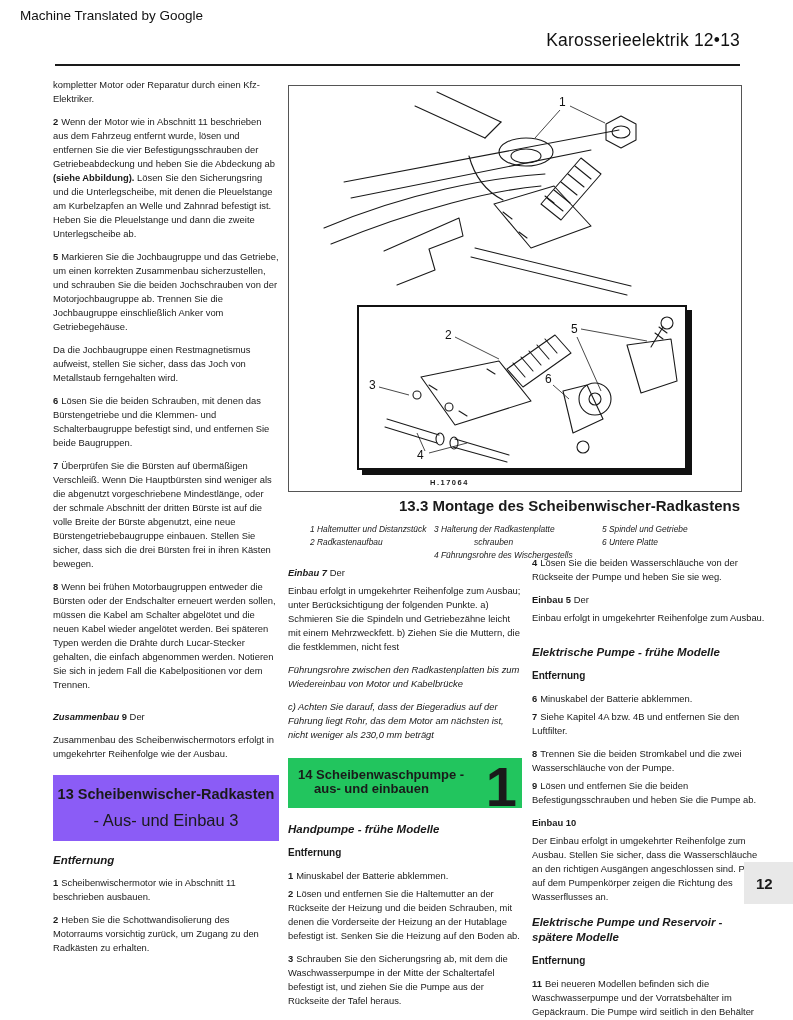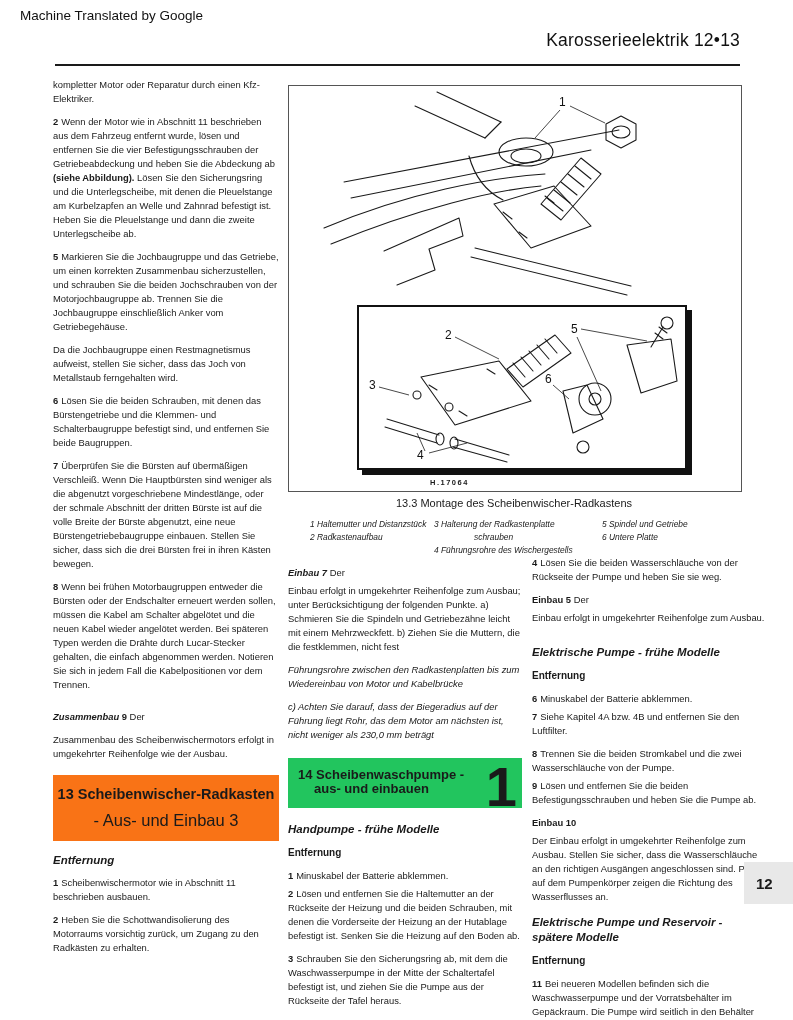--- a/index.html
+++ b/index.html
@@ -17,36 +17,36 @@
   .n{font-weight:bold;margin-right:3px;}
   .p-small{font-size:8px;line-height:11px;}
   .runhead-it{font-weight:bold;font-style:italic;}
   .runhead{font-weight:bold;}
   .it{}
   .it-block{font-style:italic;margin:0 0 9px 8px;}
   .h-italic{font-weight:bold;font-style:italic;font-size:11.5px;margin:12px 0 9px 0;}
   .h-bold{font-weight:bold;font-size:10px;margin:10px 0 9px 0;}
   .h2line{line-height:13px;}
 
-  .sec-box13{background:#f97316;padding:12px 4px 14px 4px;margin:14px 0 12px 0;text-align:center;}
+  .sec-box13{background:#8b5cf6;padding:12px 4px 14px 4px;margin:14px 0 12px 0;text-align:center;}
   .sec-box13 .l1{font-weight:bold;font-size:14.5px;}
   .sec-box13 .l2{font-size:16.5px;margin-top:12px;}
 
   .sec-box14{position:relative;background:#22c55e;padding:10px 8px 12px 10px;margin:16px 0 14px 0;}
   .sec-box14 .l1{font-weight:bold;font-size:13px;}
   .sec-box14 .l2{font-weight:bold;font-size:13px;padding-left:16px;}
   .sec-box14 .big{position:absolute;right:5px;top:0px;font-size:56px;font-weight:bold;line-height:58px;}
 
   .fig-box{position:absolute;left:288px;top:85px;width:452px;height:405px;border:1px solid #555;background:#fff;}
   .inner-box{position:absolute;left:68px;top:219px;width:326px;height:161px;border:2px solid #111;
              box-shadow:5px 5px 0 #111;background:#fff;}
   .part-code{position:absolute;left:430px;top:478px;font-size:7.5px;font-weight:bold;letter-spacing:1.5px;}
 
   .caption-area{position:absolute;left:288px;top:497px;width:452px;}
-  .fig-caption{text-align:center;font-weight:normal;font-size:11px;}
+  .fig-caption{text-align:right;font-weight:bold;font-size:15px;}
   .legend{display:flex;margin-top:9px;font-style:italic;font-size:8.4px;line-height:13px;justify-content:flex-end;}
   .legend .lc1{width:146px;padding-left:22px;box-sizing:border-box;}
   .legend .lc2{width:168px;}
   .legend .lc3{flex:1;}
   .legend .indent{padding-left:40px;}
 
   .pgnum{position:absolute;right:0;top:862px;width:49px;height:42px;background:#e8e8e8;
          font-weight:bold;font-size:15px;display:flex;align-items:center;box-sizing:border-box;padding-left:12px;}
 
   svg{display:block;}

